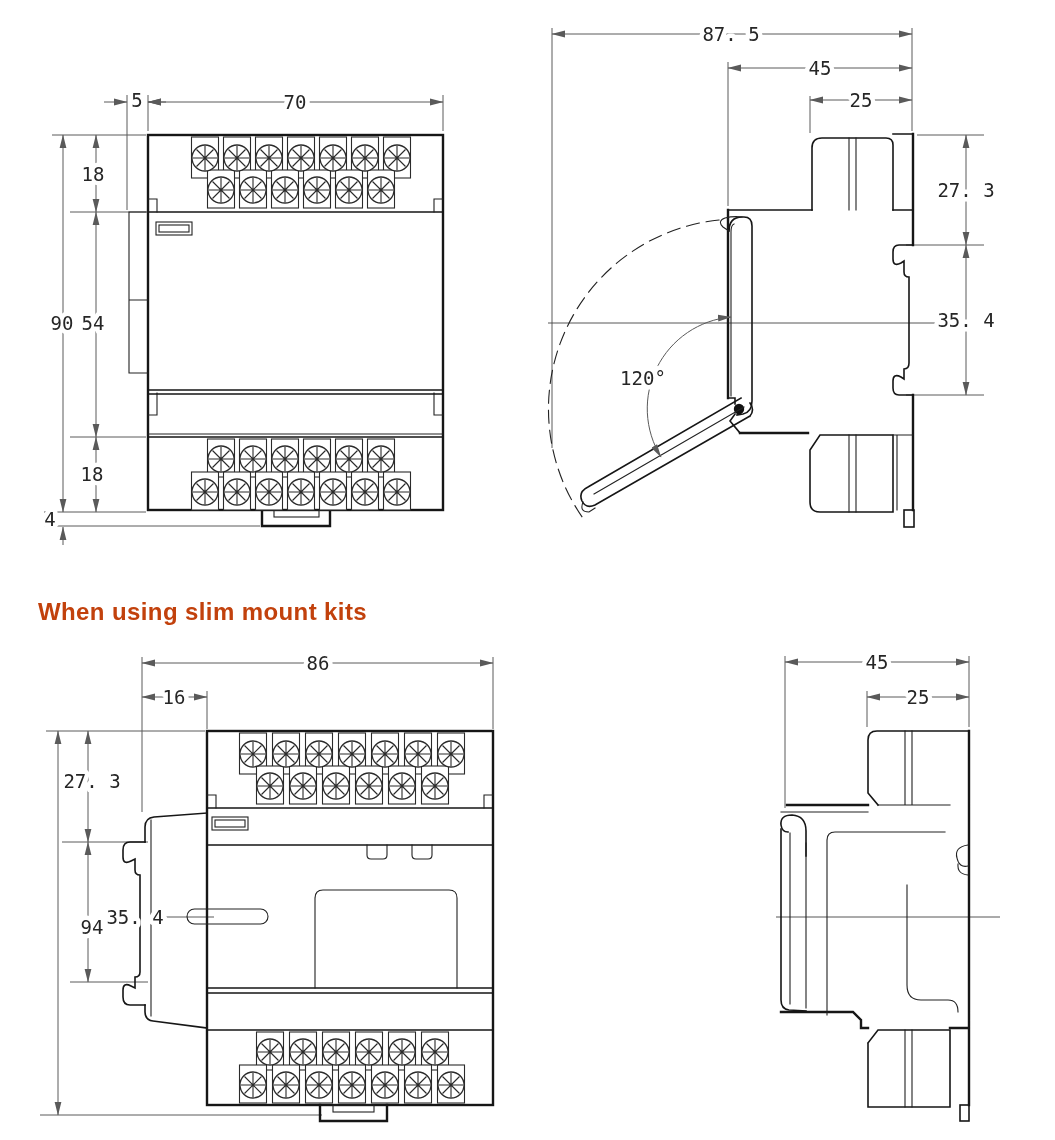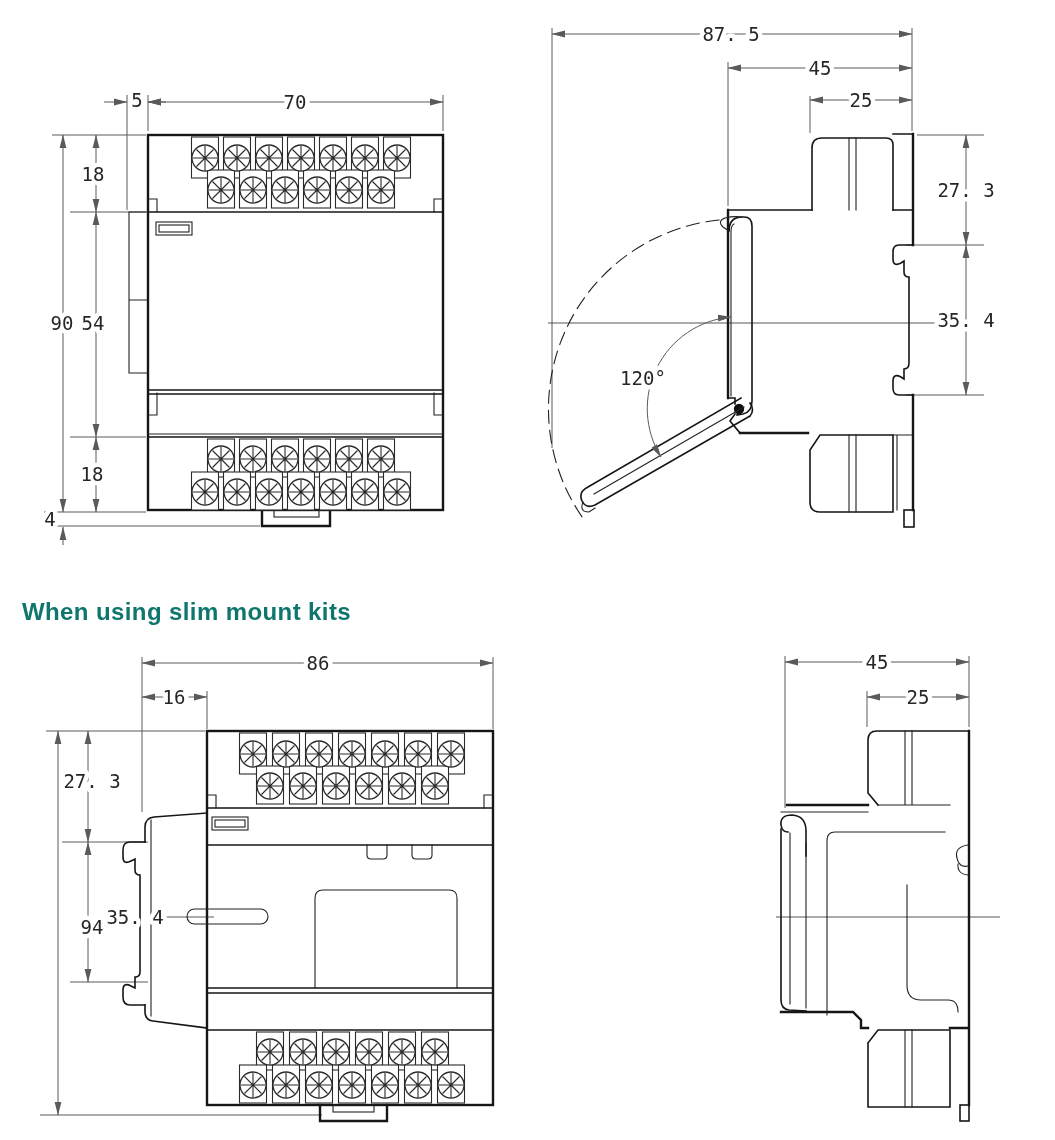--- a/index.html
+++ b/index.html
@@ -1,19 +1,19 @@
 <!DOCTYPE html>
 <html><head>
 <meta charset="utf-8">
 <style>
   html,body{margin:0;padding:0}
   body{width:1055px;height:1140px;background:#fff;position:relative;overflow:hidden;
        font-family:"Liberation Sans",sans-serif}
-  .heading{position:absolute;left:22px;top:598px;font:bold 24px "Liberation Sans",sans-serif;
-           color:#0f766e;letter-spacing:.4px}
+  .heading{position:absolute;left:38px;top:598px;font:bold 24px "Liberation Sans",sans-serif;
+           color:#c2410c;letter-spacing:.4px}
   svg{position:absolute;left:0;top:0}
   .o24{fill:none;stroke:#161616;stroke-width:2.4;stroke-linecap:square}
   .o16{fill:none;stroke:#161616;stroke-width:1.6;stroke-linecap:square}
   .o11{fill:none;stroke:#222;stroke-width:1.1;stroke-linecap:square}
   .dash{stroke-dasharray:13 7}
   .dim{fill:none;stroke:#5a5a5a;stroke-width:1}
   .cl{fill:none;stroke:#444;stroke-width:.9}
   .pad{fill:#fff;stroke:#2b2b2b;stroke-width:1.1}
   .screw{fill:#fff;stroke:#2b2b2b;stroke-width:1.3}
   .spokes{fill:none;stroke:#2b2b2b;stroke-width:1.1}

